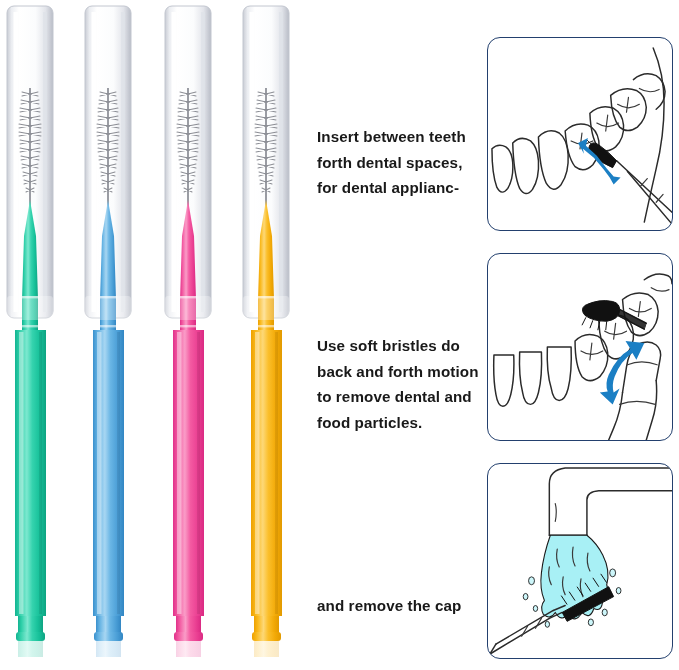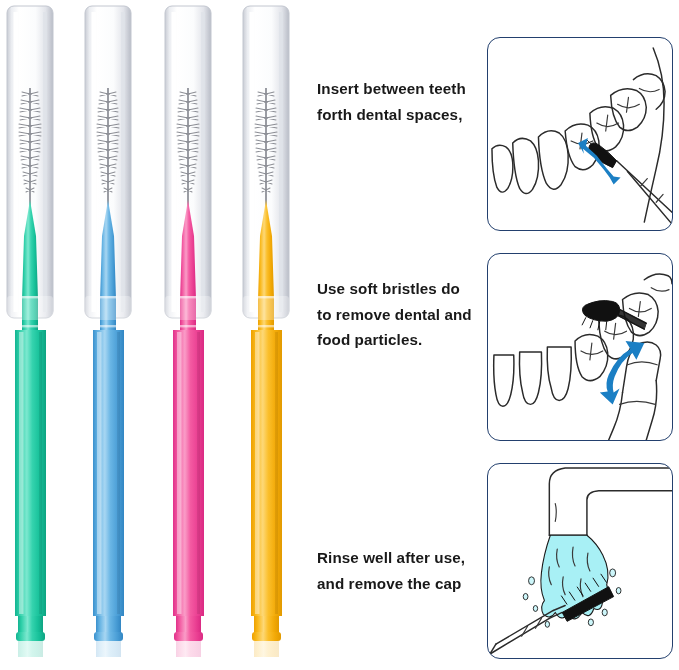--- a/index.html
+++ b/index.html
@@ -47,24 +47,25 @@
   .instruction-block {
     position: absolute;
     left: 2px;
     width: 172px;
     color: #191919;
     font-size: 15.2px;
     line-height: 25.5px;
     letter-spacing: 0.1px;
     font-weight: 600;
     font-family: "Liberation Sans", sans-serif;
+    margin-top: 48px;
   }
   .instruction-line { white-space: nowrap; }
   #instruction-block-1 { top: 76px; }
-  #instruction-block-2 { top: 276px; }
+  #instruction-block-2 { top: 285px; }
   #instruction-block-3 { top: 545px; }
 
   
   #illustrations {
     position: absolute;
     left: 486px; top: 0;
     width: 193px;
     height: 670px;
   }
   .panel {
@@ -295,30 +296,31 @@
         <rect x="16" y="641" width="25" height="16" fill="url(#h4)" opacity=".22"></rect>
       </svg>
     </div>
   </div>
 
   <div id="instructions">
 
     <div class="instruction-block" id="instruction-block-1">
       <div class="instruction-line">Insert between teeth</div>
       <div class="instruction-line">forth dental spaces,</div>
+      <div class="instruction-line">for dental applianc-</div>
     </div>
 
     <div class="instruction-block" id="instruction-block-2">
       <div class="instruction-line">Use soft bristles do</div>
+      <div class="instruction-line">back and forth motion</div>
       <div class="instruction-line">to remove dental and</div>
       <div class="instruction-line">food particles.</div>
     </div>
 
     <div class="instruction-block" id="instruction-block-3">
-      <div class="instruction-line">Rinse well after use,</div>
       <div class="instruction-line">and remove the cap</div>
     </div>
   </div>
 
   <div id="illustrations">
 
     <div class="panel" id="panel-1">
       <svg class="panel-svg" viewBox="0 0 186 194" xmlns="http://www.w3.org/2000/svg">
 
         <path class="ink" d="M4 112 Q10 106 18 110 Q24 114 25 126 Q26 142 20 152 Q14 160 9 151 Q4 138 4 112 Z"></path>

